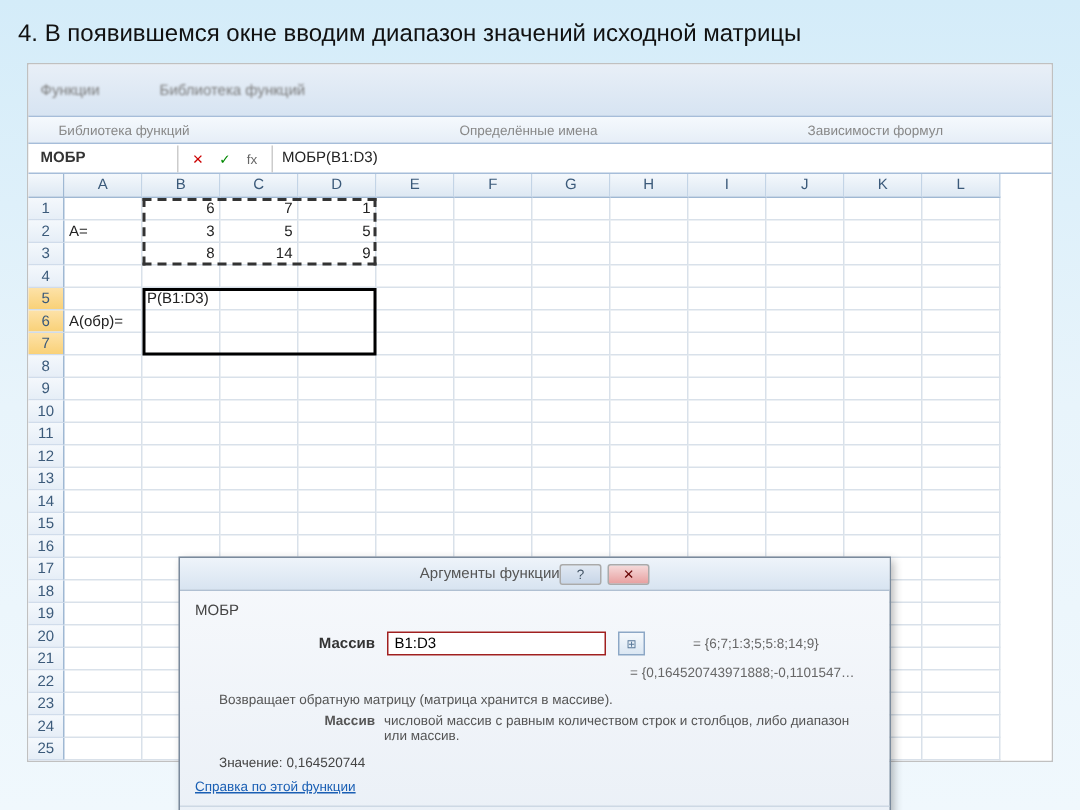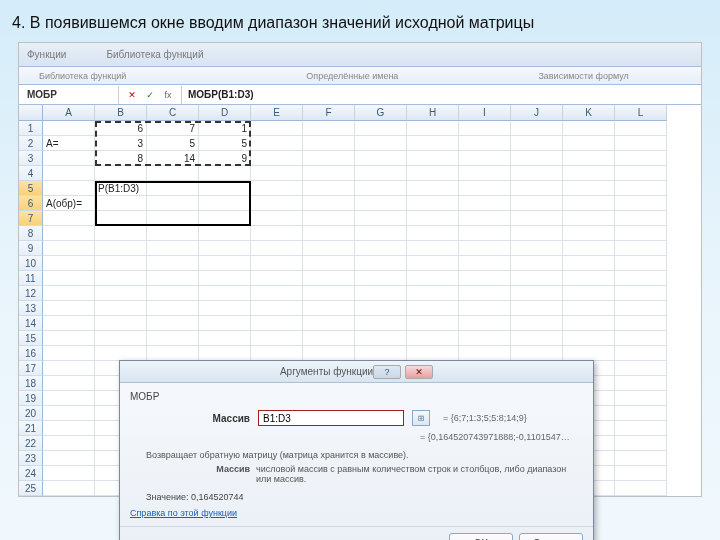--- a/index.html
+++ b/index.html
@@ -1,30 +1,30 @@
 <!DOCTYPE html>
 <html><head>
 <meta charset="utf-8">
 <style>
 *{margin:0;padding:0;box-sizing:border-box;font-family:Tahoma,Arial,sans-serif}
 body{width:720px;height:540px;background:linear-gradient(to bottom,#d4ecf9 0%,#e8f4fb 50%,#f0f8fd 100%);overflow:hidden}
 .slide-title{font-size:16px;padding:14px 12px 10px;color:#111}
 .app{margin:0 18px;background:#fff;border:1px solid #c0c0c0;font-size:10px}
-.ribbon-top{height:24px;background:linear-gradient(#e8eff7,#d7e4f2);border-bottom:1px solid #a6bdd9;display:flex;align-items:center;padding:0 8px;color:#7a7a7a;gap:40px}
+.ribbon-top{height:35px;background:linear-gradient(#e8eff7,#d7e4f2);border-bottom:1px solid #a6bdd9;display:flex;align-items:center;padding:0 8px;color:#7a7a7a;gap:40px}
 .ribbon-top span{filter:blur(0.6px)}
 .ribbon-sub{height:18px;background:linear-gradient(#f5f9fd,#e6eef7);border-bottom:1px solid #a6bdd9;display:flex;align-items:center;color:#888;font-size:9px}
 .ribbon-sub >div{padding:0 20px;filter:blur(0.5px)}
 .formula-bar{height:20px;display:flex;align-items:center;border-bottom:1px solid #a6bdd9;background:#fff}
 .name-box{width:100px;height:18px;border-right:1px solid #ccc;display:flex;align-items:center;padding:0 8px;font-size:10px;font-weight:bold;color:#333}
 .fx-controls{display:flex;align-items:center;gap:4px;padding:0 6px;border-right:1px solid #ccc;height:18px}
 .fx-btn{width:14px;height:14px;display:flex;align-items:center;justify-content:center;font-size:9px;color:#666}
 .fx-btn.x{color:#c00}
 .fx-btn.check{color:#080}
 .fx-btn.fx{color:#666}
-.formula-text{padding:0 6px;font-size:10px;font-weight:bold;color:#222}
+.formula-text{padding:0 6px;font-size:10px;font-weight:normal;color:#222}
 .sheet{position:relative;background:#fff}
 .grid{display:grid;grid-template-columns:24px repeat(12,52px);font-size:10px}
 .hdr{background:linear-gradient(#f4f8fc,#dde8f3);border-right:1px solid #c3d4e6;border-bottom:1px solid #9fb8d3;height:16px;display:flex;align-items:center;justify-content:center;color:#3b5a7a;font-size:10px}
 .corner{background:linear-gradient(#f4f8fc,#dde8f3);border-right:1px solid #9fb8d3;border-bottom:1px solid #9fb8d3}
 .rowhdr{background:linear-gradient(#f4f8fc,#e6eef7);border-right:1px solid #9fb8d3;border-bottom:1px solid #d0dceb;height:15px;display:flex;align-items:center;justify-content:center;color:#3b5a7a}
 .rowhdr.sel{background:linear-gradient(#fde2a8,#f9d178)}
 .cell{border-right:1px solid #d9e1ea;border-bottom:1px solid #d9e1ea;height:15px;display:flex;align-items:center;justify-content:flex-end;padding:0 3px;color:#222;position:relative}
 .cell.left{justify-content:flex-start}
 .marquee{position:absolute;border:2px dashed #333;pointer-events:none}
 .blackbox{position:absolute;border:2px solid #000;pointer-events:none}
@@ -32,21 +32,21 @@
 .dlg-title{height:22px;background:linear-gradient(#eef4fa,#d8e4f1);border-bottom:1px solid #b0c0d2;display:flex;align-items:center;padding:0 8px;color:#555;justify-content:center}
 .dlg-close{display:flex;gap:4px}
 .dlg-close span{width:28px;height:14px;border:1px solid #aaa;border-radius:2px;background:linear-gradient(#f5dada,#e8a0a0);display:flex;align-items:center;justify-content:center;font-size:9px;color:#600}
 .dlg-close span.q{background:linear-gradient(#e0e8f2,#c8d6e8);color:#456}
 .dlg-body{padding:8px 10px}
 .dlg-func{font-size:10px;color:#444;margin-bottom:8px}
 .dlg-row{display:flex;align-items:center;gap:8px;margin-bottom:6px}
 .dlg-lbl{width:120px;text-align:right;font-weight:bold;color:#333}
 .dlg-input{width:146px;height:16px;border:1px solid #a02020;padding:0 4px;font-size:10px;background:#fff}
 .dlg-ref-btn{width:18px;height:16px;border:1px solid #8ca7c6;background:linear-gradient(#f4f8fc,#dbe7f3);display:flex;align-items:center;justify-content:center;font-size:8px;color:#5a7a9a}
-.dlg-result{color:#666;margin-left:5px;font-size:9px}
+.dlg-result{color:#666;margin-left:24px;font-size:9px}
 .dlg-desc{font-size:9px;color:#555;margin:8px 16px 4px;filter:blur(0.4px)}
 .dlg-desc2{display:flex;gap:6px;font-size:9px;color:#555;margin-bottom:8px}
 .dlg-desc2 .b{font-weight:bold;width:120px;text-align:right}
 .dlg-desc2 .t{flex:1;filter:blur(0.4px)}
 .dlg-val{font-size:9px;color:#444;margin:6px 16px}
 .dlg-link{color:#1a5fb4;font-size:9px;text-decoration:underline;filter:blur(0.4px)}
 .dlg-foot{display:flex;justify-content:flex-end;gap:6px;padding:6px 10px;border-top:1px solid #cdd8e4}
 .dlg-btn{width:64px;height:20px;border:1px solid #8ca7c6;background:linear-gradient(#fdfdfd,#e6edf5);border-radius:3px;display:flex;align-items:center;justify-content:center;font-size:10px;color:#333}
 </style>
 </head>

